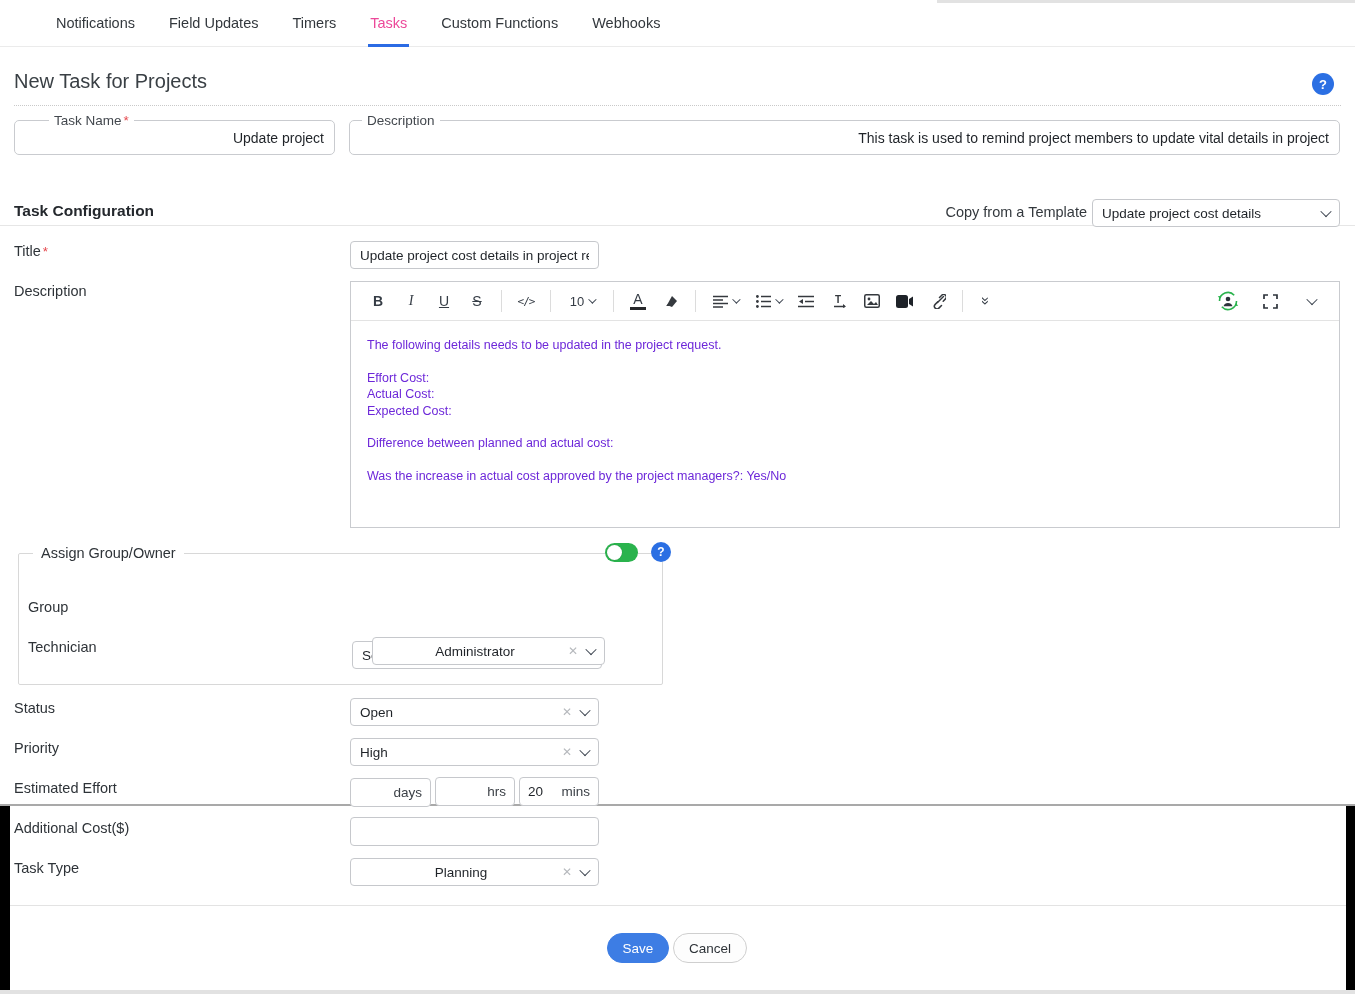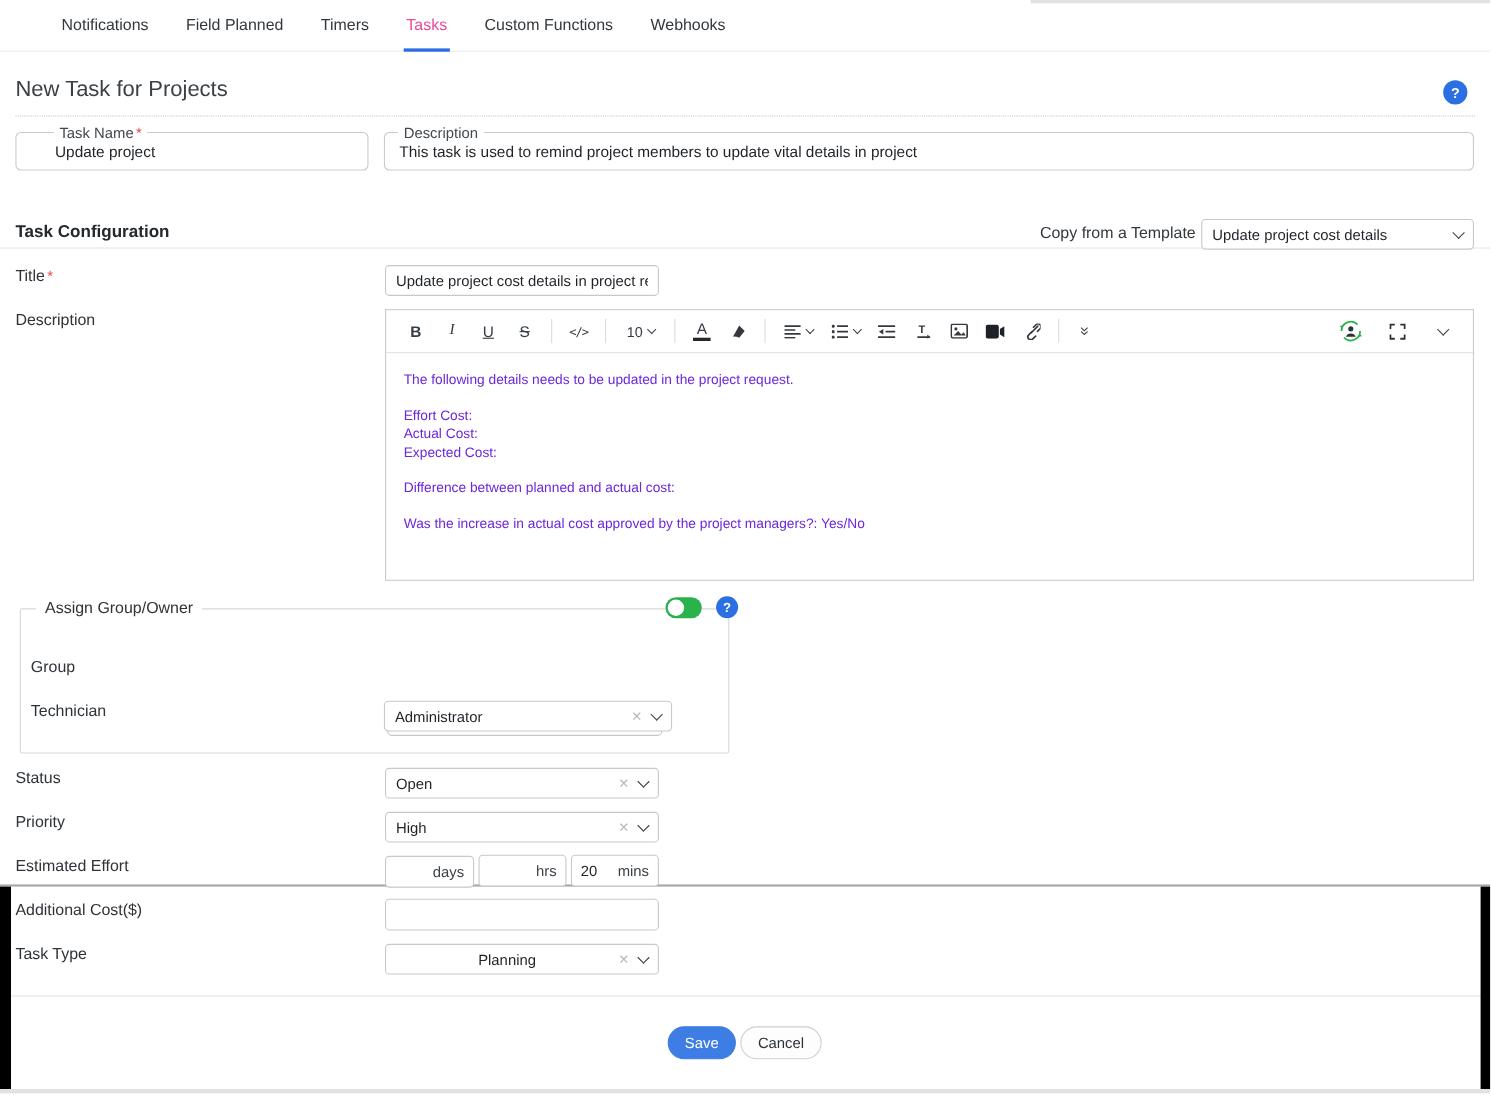--- a/index.html
+++ b/index.html
@@ -17,21 +17,21 @@
   .tab.active::after { content:""; position:absolute; left:0; right:0; bottom:0; height:3px; background:#2b6be4; }
   
   .page-title { position:absolute; left:14px; top:70px; font-size:20px; color:#3a4045; }
   .help-circle { position:absolute; width:22px; height:22px; border-radius:50%; background:#2b6fe3;
                  color:#fff; font-size:13px; font-weight:bold; display:flex; align-items:center; justify-content:center; cursor:pointer; }
   .help-top { left:1312px; top:73px; }
   .dotted-div { position:absolute; left:14px; top:105px; width:1327px; border-top:1px dotted #c9c9c9; }
   
   fieldset.notch { position:absolute; border:1px solid #c9cbcf; border-radius:5px; background:#fff; padding:0 10px; }
   fieldset.notch legend { font-size:13.5px; color:#43484e; padding:0 5px; margin-left:2px; }
-  fieldset.notch .fs-value { font-size:14px; color:#1f2328; margin:2px 0 8px 3px; white-space:nowrap; overflow:hidden; }
+  fieldset.notch .fs-value { font-size:14px; color:#1f2328; margin:2px 0 8px 3px; white-space:nowrap; overflow:hidden;text-align:right; }
   .req { color:#e5484d; margin-left:2px; font-size:13.5px; }
   
   .section-heading { position:absolute; left:14px; top:202px; font-size:15.5px; font-weight:bold; color:#24282d; }
   .section-line { position:absolute; left:0; top:225px; width:1355px; border-top:1px solid #e6e6e6; }
   .copy-label { position:absolute; right:268px; top:204px; font-size:14.5px; color:#33383d; }
   
   .sel, .inputbox {
     position:absolute; height:28px; border:1px solid #c6c8cc; border-radius:4px; background:#fff;
     display:flex; align-items:center; padding:0 9px; font-size:13.5px; color:#1f2328; cursor:pointer; z-index:2;
   }
@@ -86,21 +86,21 @@
 </style>
 </head>
 <body>
 
 <div id="canvas">
 
   <div class="topstrip"></div>
 
   <div class="tabs">
     <div class="tab">Notifications</div>
-    <div class="tab">Field Planned</div>
+    <div class="tab">Field Updates</div>
     <div class="tab">Timers</div>
     <div class="tab active">Tasks</div>
     <div class="tab">Custom Functions</div>
     <div class="tab">Webhooks</div>
   </div>
 
   <div class="page-title">New Task for Projects</div>
   <div class="help-circle help-top">?</div>
   <div class="dotted-div"></div>
 
@@ -271,21 +271,21 @@
     </div>
   <div class="help-circle help-assign">?</div>
 
   <label class="row-label" style="left:28px; top:599px;">Group</label>
   <div class="sel" style="left:352px; top:597px; width:250px;margin-top:44px;">
     <span class="val">Select Group</span>
     <span class="chev"></span>
   </div>
 
   <label class="row-label" style="left:28px; top:639px;">Technician</label>
-  <div class="sel" style="left:349px; top:637px; width:262px;">
+  <div class="sel" style="left:372px; top:637px; width:233px;text-align:center;">
     <span class="val">Administrator</span>
     <span class="x">✕</span>
     <span class="chev"></span>
   </div>
 
   <label class="row-label" style="top:700px;">Status</label>
   <div class="sel" style="left:350px; top:698px; width:249px;">
     <span class="val">Open</span>
     <span class="x">✕</span>
     <span class="chev"></span>

